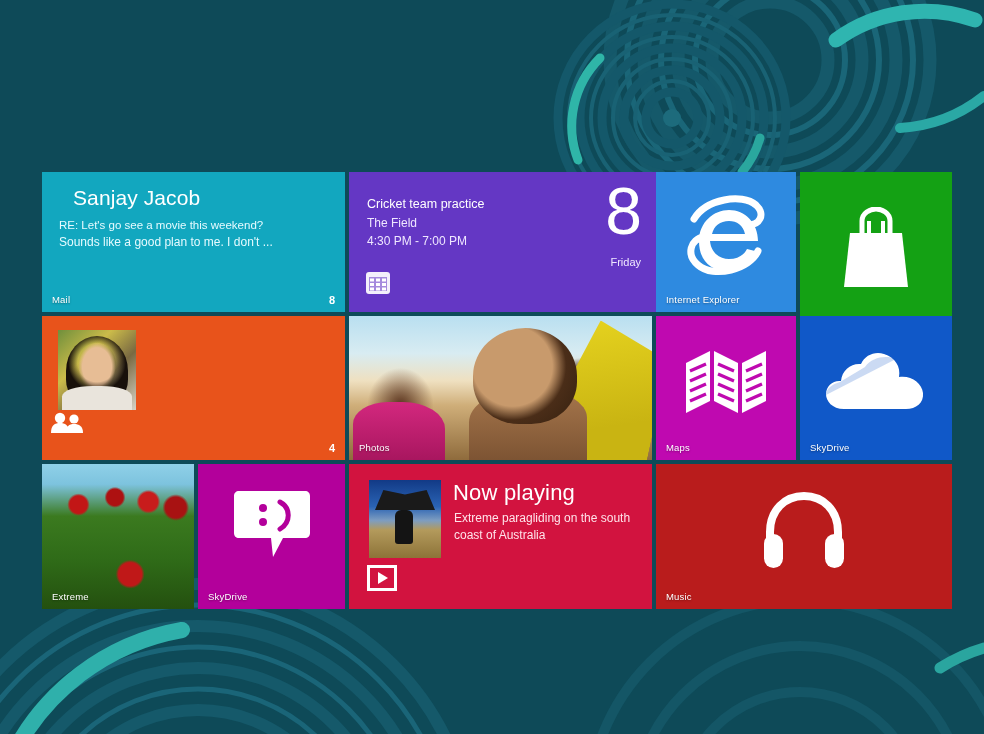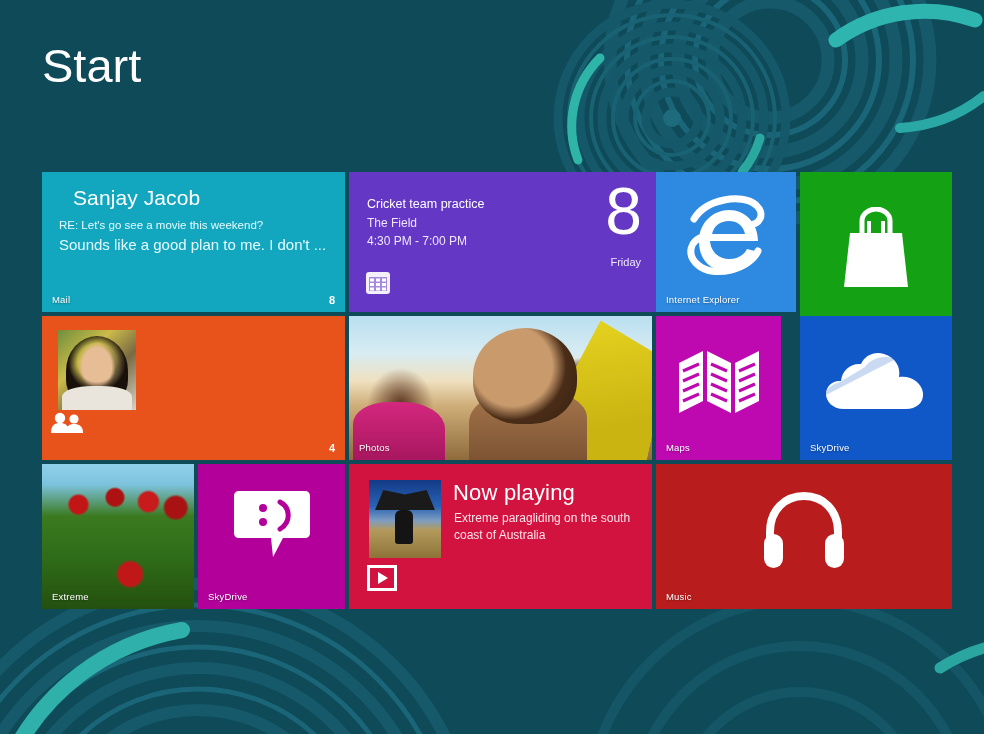--- a/index.html
+++ b/index.html
@@ -87,21 +87,21 @@
   #tile-mail .sender {
     position: absolute; left: 31px; top: 14px;
     font-size: 21px; font-weight: 300; color: #ffffff; letter-spacing: .1px;
   }
   #tile-mail .subject {
     position: absolute; left: 17px; top: 45px; right: 14px;
     font-size: 11.5px; font-weight: 400; color: #e6fbff; line-height: 1.45;
   }
   #tile-mail .preview {
     position: absolute; left: 17px; top: 62px; right: 14px;
-    font-size: 15px; font-weight: 400; color: #e6fbff; line-height: 1.45;
+    font-size: 12px; font-weight: 400; color: #e6fbff; line-height: 1.45;
   }
 
   
   #tile-calendar { left: 307px; top: 0; width: 314px; height: 140px; background: #6437c4; }
   #tile-calendar .ev-title {
     position: absolute; left: 18px; top: 25px;
     font-size: 12.5px; font-weight: 400; color: #fff;
   }
   #tile-calendar .ev-place {
     position: absolute; left: 18px; top: 44px;
@@ -133,21 +133,21 @@
     overflow: hidden;
   }
   #tile-people .people-text {
     position: absolute; left: 108px; top: 20px; right: 16px;
     font-size: 11.5px; line-height: 1.55; color: #ffeee6;
   }
 
   
   #tile-photos { left: 307px; top: 144px; width: 303px; height: 144px; background: #8f1f63; }
   
-  #tile-maps { left: 614px; top: 144px; width: 125px; height: 144px; background: #bf09b0; }
+  #tile-maps { left: 614px; top: 144px; width: 140px; height: 144px; background: #bf09b0; }
   
   #tile-skydrive { left: 758px; top: 144px; width: 152px; height: 144px; background: #1058c8; }
 
   
   #tile-desktop { left: 0; top: 292px; width: 152px; height: 145px; background: #2a6a2a; }
   
   #tile-messaging { left: 156px; top: 292px; width: 147px; height: 145px; background: #b3009b; }
 
   
   #tile-video { left: 307px; top: 292px; width: 303px; height: 145px; background: #d2133f; }
@@ -299,21 +299,20 @@
         <g stroke="#145666" stroke-width="10">
           <circle cx="800" cy="812" r="120"></circle>
           <circle cx="800" cy="812" r="166"></circle>
           <circle cx="800" cy="812" r="212"></circle>
         </g>
         <path d="M 940 668 A 170 170 0 0 1 984 648" stroke="#2aa59f" stroke-width="11" stroke-linecap="round"></path>
       </g>
     </svg>
   </div>
 
-  <div id="start-title">Start</div>
 
   <div id="tile-grid">
 
     <div class="tile" id="tile-mail">
       <div class="sender">Sanjay Jacob</div>
       <div class="subject">RE: Let's go see a movie this weekend?</div>
       <div class="preview">Sounds like a good plan to me. I don't ...</div>
       <div class="tile-label">Mail</div>
       <div class="tile-badge">8</div>
     </div>

